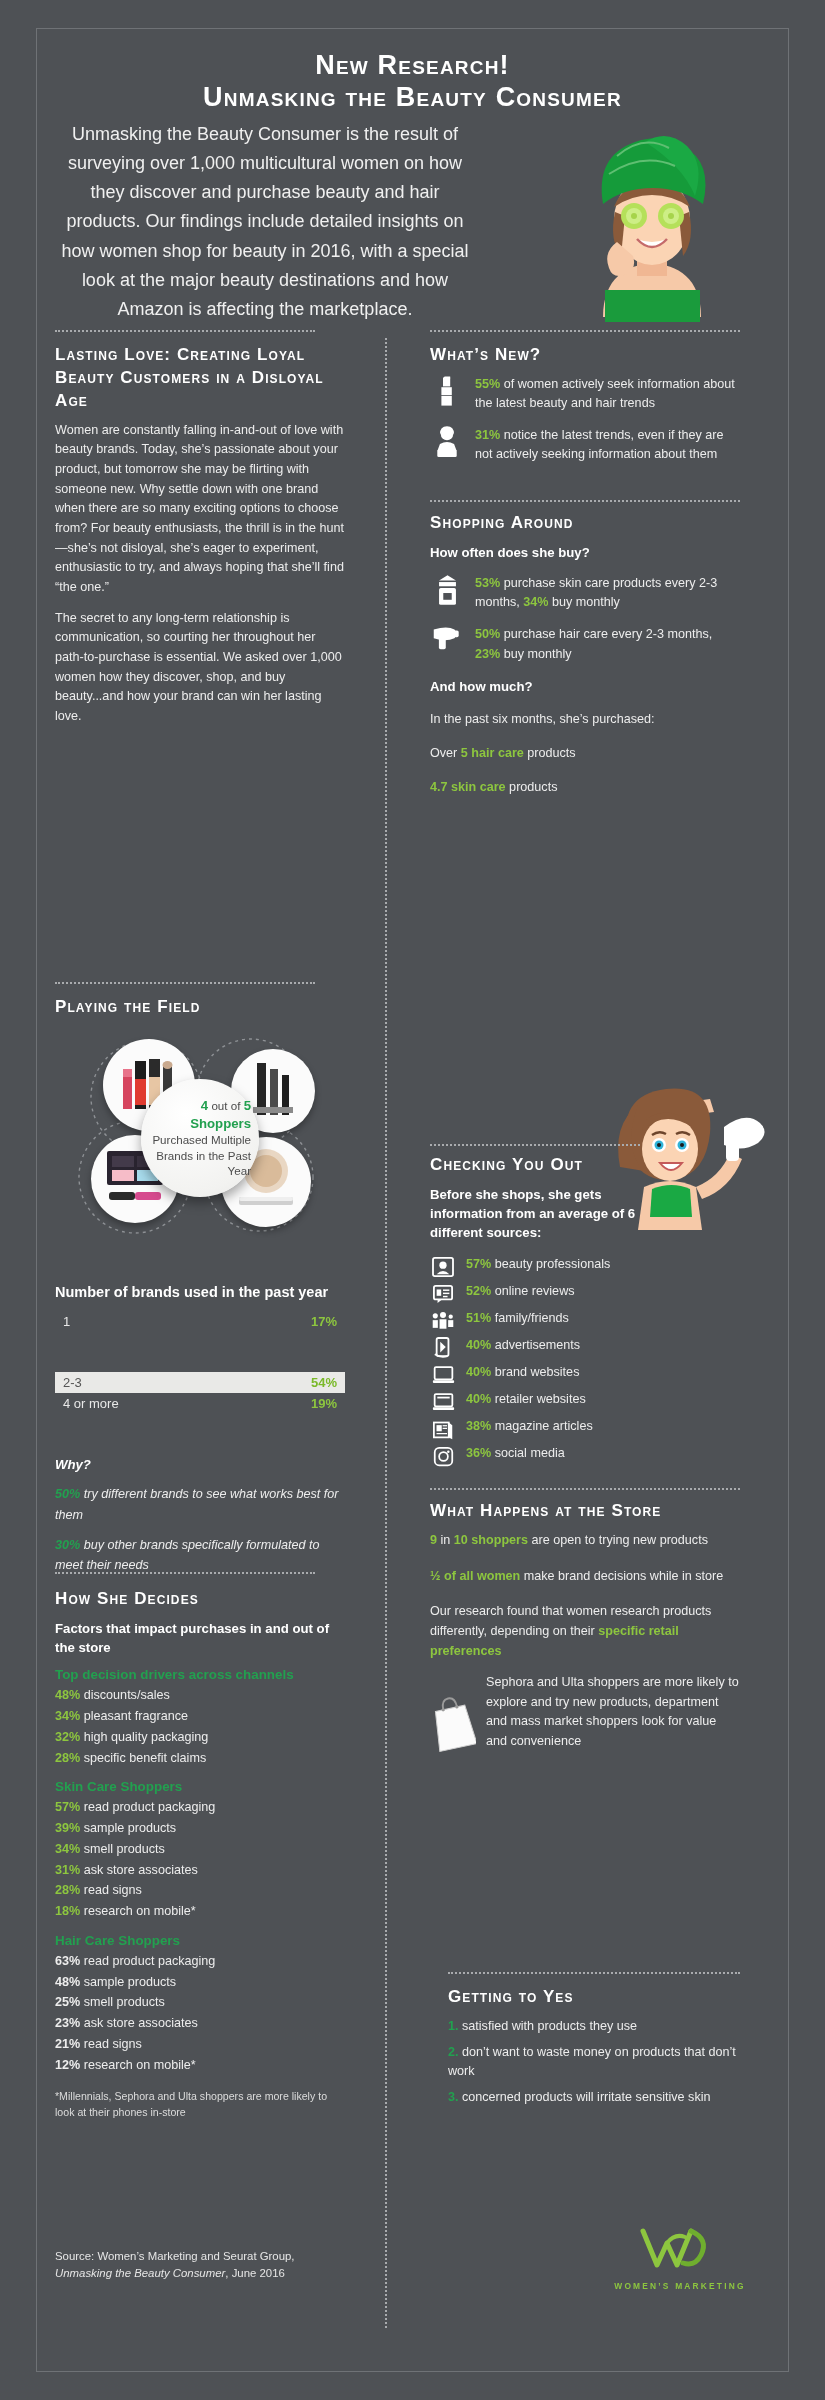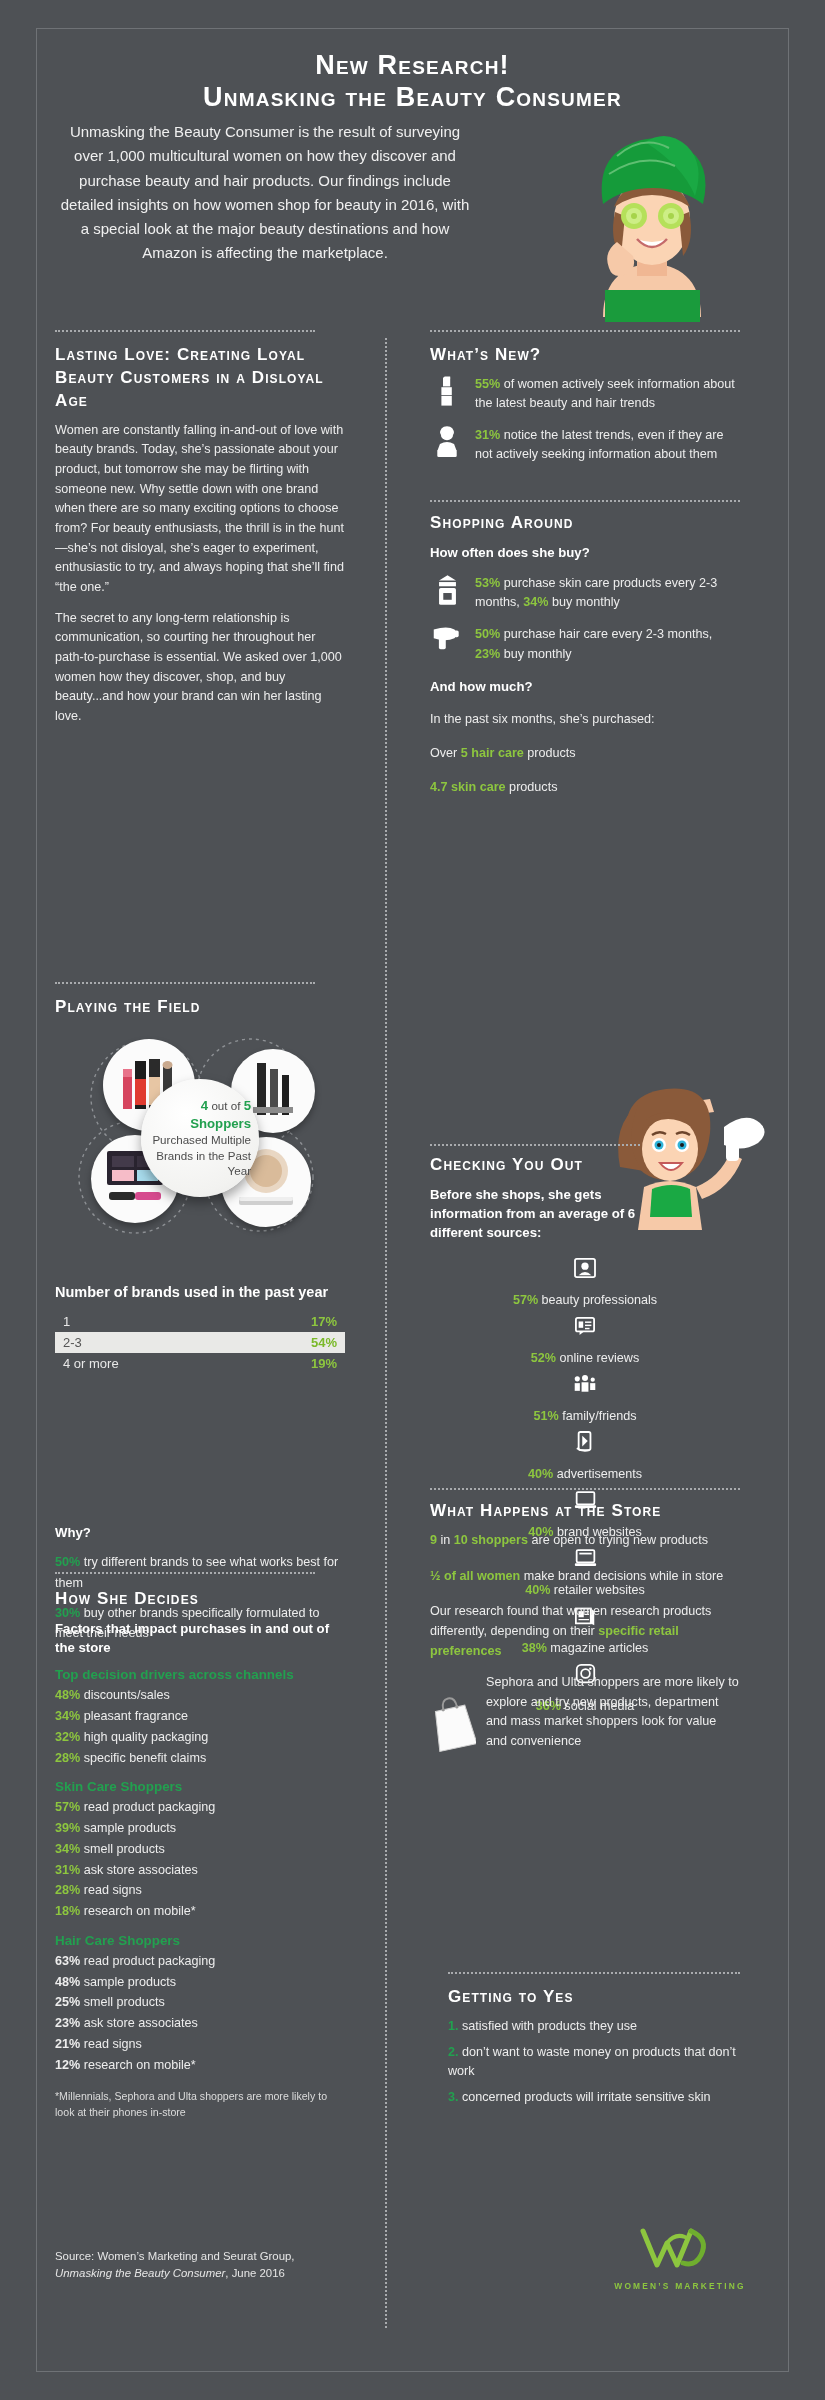--- a/index.html
+++ b/index.html
@@ -33,21 +33,21 @@
     letter-spacing: 1.2px;
     line-height: 1.18;
     font-variant: small-caps;
     text-transform: none;
   }
   .title-l1 { font-size: 27px; }
   .title-l2 { font-size: 27px; }
 
   .intro {
     position: absolute; left: 55px; top: 120px; width: 420px;
-    color: #f0f0f0; font-size: 15px; line-height: 1.62;
+    color: #f0f0f0; font-size: 18px; line-height: 1.62;
     text-align: center;
   }
 
   
   .spa-girl { position: absolute; left: 545px; top: 112px; width: 215px; height: 215px; }
 
   
   .dotrow {
     border-top: 2px dotted #a9abae;
     height: 0;
@@ -71,29 +71,29 @@
   .body-txt p { margin-bottom: 11px; }
   .bold-q { color: #ffffff; font-weight: bold; font-size: 13.2px; line-height: 1.45; }
   .g  { color: #8dc63f; font-weight: bold; }   
   .g2 { color: #22a04f; font-weight: bold; }   
 
   
   .statrow { display: flex; align-items: flex-start; gap: 11px; margin-bottom: 13px; }
   .statrow .ico { flex: 0 0 34px; height: 38px; display:flex; align-items:flex-start; justify-content:center; }
   .statrow .txt { color: #ededed; font-size: 12.6px; line-height: 1.52; flex: 1; }
 
-  .srcrow { display: flex; align-items: center; gap: 10px; margin-bottom: 3px; flex-direction: column; }
+  .srcrow { display: flex; align-items: flex-start; gap: 10px; margin-bottom: 3px; }
   .srcrow .ico { flex: 0 0 26px; height: 24px; display:flex; align-items:center; justify-content:center; }
   .srcrow .txt { color: #ededed; font-size: 12.6px; line-height: 1.5; }
 
   
   .bt-title { color:#fff; font-weight:bold; font-size:14.5px; line-height:1.3; margin-bottom:9px; }
   .bt-row { display:flex; justify-content:space-between; align-items:center;
             padding: 3px 8px 3px 8px; font-size:13px; color:#e8e8e8; }
-  .bt-row.hl { background:#e9e9e7; color:#555; }
+  .bt-row.hl { background:#e9e9e7; color:#555;margin-top:40px; }
   .bt-row .v { color:#8dc63f; font-weight:bold; }
   .bt-row.hl .v { color:#7ab929; }
 
   
   .plist .li { font-size:12.6px; color:#ededed; line-height:1.65; }
   .plist .li b { font-weight:bold; }
   .subhead-g2 { color:#22a04f; font-weight:bold; font-size:13.4px; margin: 11px 0 3px; }
   .subhead-g2.first { margin-top: 4px; }
 
   .numlist .li { font-size:12.6px; color:#ededed; line-height:1.5; margin-bottom:7px; }
@@ -260,21 +260,21 @@
     <div class="bt-row hl">
       <span>2-3</span>
       <span class="v">54%</span>
     </div>
     <div class="bt-row">
       <span>4 or more</span>
       <span class="v">19%</span>
     </div>
   </div>
 
-  <div class="colL" style="top:1523px;">
+  <div class="colL" style="top:1455px;font-style:italic;">
     <div class="bold-q" style="margin-bottom:10px;">Why?</div>
     <div class="plist">
       <div class="li" style="margin-bottom:9px;">
         <span class="g2">50%</span><span> try different brands to see what works best for them</span>
       </div>
       <div class="li">
         <span class="g2">30%</span><span> buy other brands specifically formulated to meet their needs</span>
       </div>
     </div>
   </div>

